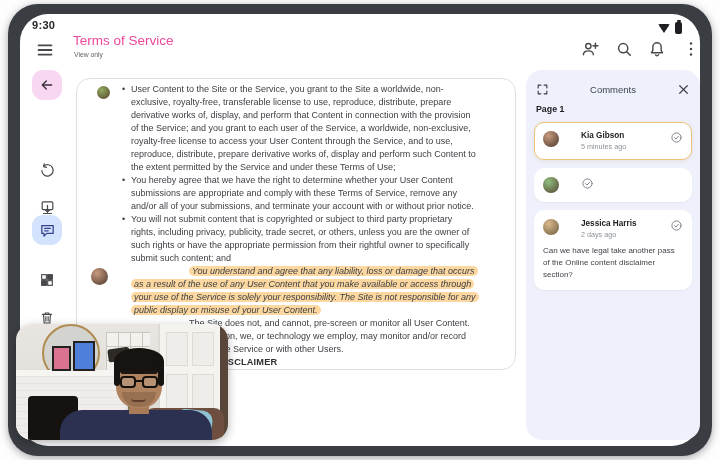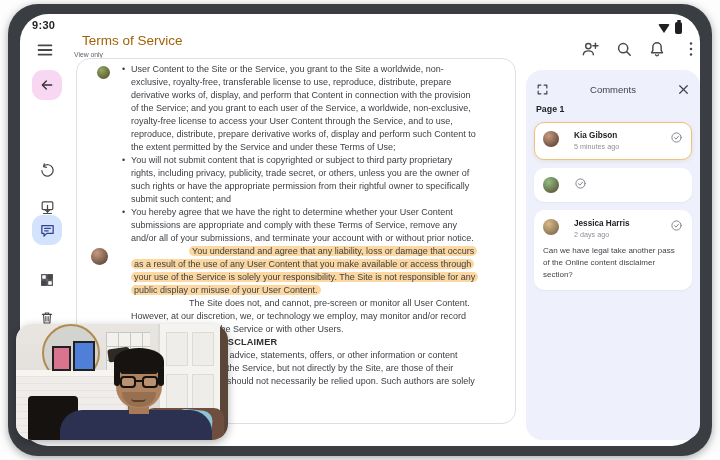--- a/index.html
+++ b/index.html
@@ -12,58 +12,58 @@
 
   
   .status-time { position:absolute; left:12px; top:5px; font-size:11px; font-weight:bold; color:#1e1f22; letter-spacing:.3px; }
   .status-icons { position:absolute; right:18px; top:8px; display:flex; align-items:center; gap:5px; }
   .wifi-tri { width:0; height:0; border-left:6px solid transparent; border-right:6px solid transparent; border-top:9px solid #1e1f22; border-radius:2px; }
   .battery { width:7px; height:12px; background:#1e1f22; border-radius:2px; position:relative; }
   .battery::before { content:""; position:absolute; left:1.5px; top:-2px; width:4px; height:2px; background:#1e1f22; border-radius:1px; }
 
   
   .hamburger { position:absolute; left:14px; top:25px; width:22px; height:22px; cursor:pointer; }
-  .page-title { position:absolute; left:62px; top:19px; font-size:13.5px; color:#a16207; }
+  .page-title { position:absolute; left:53px; top:19px; font-size:13.5px; color:#ec4899; }
   .page-subtitle { position:absolute; left:54px; top:37px; font-size:6.8px; color:#5f6368; }
   .hdr-icon { position:absolute; top:25px; width:20px; height:20px; cursor:pointer; }
   svg.ic { display:block; }
 
   
   .rail-btn { position:absolute; width:30px; height:30px; border-radius:11px; display:flex; align-items:center; justify-content:center; cursor:pointer; }
   .rail-back { left:12px; top:56px; background:#f8d7f2; }
   .rail-plain { left:12px; background:transparent; }
   .rail-comments { left:12px; top:201px; background:#d3e3fd; }
 
   
-  .doc-card { position:absolute; left:56px; top:44px; width:440px; height:366px; background:#fff;
+  .doc-card { position:absolute; left:56px; top:64px; width:440px; height:292px; background:#fff;
               border:1px solid #dcdfe3; border-radius:14px; overflow:hidden; }
   .doc-text { position:absolute; left:54px; top:4px; width:348px; font-size:9px; line-height:13px; color:#3b3e43; }
   .doc-text p { margin:0; }
   .doc-bullets { list-style:none; }
   .doc-bullets li { position:relative; padding-left:0; }
   .doc-bullets li::before { content:"•"; position:absolute; left:-9px; color:#3b3e43; }
   .para-indent { text-indent:58px; }
-  .hl-wrap { margin-top:12px; }
+  .hl-wrap { margin-top:12px;font-style:italic; }
   .hl { background:#fcd79f; border-radius:6px; padding:0 3px; box-decoration-break:clone; -webkit-box-decoration-break:clone; }
   .para-monitor { margin-top:12px; }
   .doc-heading { margin-top:15px; font-weight:bold; font-size:9.2px; letter-spacing:.2px; color:#2d2f33; }
   .para-disc { margin-top:9px; }
   .m-avatar { position:absolute; border-radius:50%; }
   .m-avatar.small { left:20px; top:7px; width:13px; height:13px; }
   .m-avatar.anchor { left:14px; top:189px; width:17px; height:17px; cursor:pointer; }
 
   
   .panel { position:absolute; left:506px; top:56px; width:174px; height:370px; background:#eef0fb;
            border-radius:16px; padding:8px; overflow:hidden; }
   .panel-hdr { display:flex; align-items:center; justify-content:space-between; height:22px; padding:0 2px; margin-bottom:4px; }
   .panel-title { font-size:9.5px; color:#3f4349; }
   .page-label { font-size:8.8px; font-weight:bold; color:#202124; margin:4px 2px 8px 2px; }
   .comment-card { background:#fff; border-radius:10px; border:1px solid #fff; padding:8px; margin-bottom:8px; cursor:pointer; box-shadow:0 1px 2px rgba(60,64,67,.06); }
   .comment-card.active { border:1.5px solid #efc27b; box-shadow:0 1px 4px rgba(190,130,30,.15); }
-  .c-head { display:flex; align-items:flex-start; gap:15px; }
+  .c-head { display:flex; align-items:flex-start; gap:22px; }
   .c-avatar { width:16px; height:16px; border-radius:50%; flex:none; }
   .c-meta { flex:1; }
   .c-name { font-size:8.2px; font-weight:bold; color:#202124; line-height:9px; }
   .c-time { font-size:7.2px; color:#8b9097; line-height:9px; margin-top:2px; }
   .c-resolve { flex:none; cursor:pointer; }
   .c-text { font-size:8px; line-height:12px; color:#3f4349; margin-top:6px; }
 
   
   .video { position:absolute; left:8px; top:320px; width:212px; height:116px; border-radius:16px; overflow:hidden;
            background:linear-gradient(#e9e6e1,#dcd8d2); box-shadow:0 3px 10px rgba(0,0,0,.3); cursor:grab; z-index:60; }
@@ -203,24 +203,24 @@
 
     <div class="doc-card">
       <div class="m-avatar small" style="background: radial-gradient(circle at 35% 30%, rgb(143, 170, 94), rgb(87, 67, 46));"></div>
       <div class="m-avatar anchor" style="background: radial-gradient(circle at 35% 30%, rgb(199, 154, 126), rgb(74, 54, 44));"></div>
       <div class="doc-text">
         <ul class="doc-bullets">
           <li style="list-style:none;">
               <p>User Content to the Site or the Service, you grant to the Site a worldwide, non-exclusive, royalty-free, transferable license to use, reproduce, distribute, prepare derivative works of, display, and perform that Content in connection with the provision of the Service; and you grant to each user of the Service, a worldwide, non-exclusive, royalty-free license to access your User Content through the Service, and to use, reproduce, distribute, prepare derivative works of, display and perform such Content to the extent permitted by the Service and under these Terms of Use;</p>
             </li>
           <li>
-              <p>You will not submit content that is copyrighted or subject to third party proprietary rights, including privacy, publicity, trade secret, or others, unless you are the owner of such rights or have the appropriate permission from their rightful owner to specifically submit such content; and</p>
+              <p>You hereby agree that we have the right to determine whether your User Content submissions are appropriate and comply with these Terms of Service, remove any and/or all of your submissions, and terminate your account with or without prior notice.</p>
             </li>
           <li>
-              <p>You hereby agree that we have the right to determine whether your User Content submissions are appropriate and comply with these Terms of Service, remove any and/or all of your submissions, and terminate your account with or without prior notice.</p>
+              <p>You will not submit content that is copyrighted or subject to third party proprietary rights, including privacy, publicity, trade secret, or others, unless you are the owner of such rights or have the appropriate permission from their rightful owner to specifically submit such content; and</p>
             </li>
         </ul>
         <p class="para-indent hl-wrap"><span class="hl">You understand and agree that any liability, loss or damage that occurs as a result of the use of any User Content that you make available or access through your use of the Service is solely your responsibility. The Site is not responsible for any public display or misuse of your User Content.</span></p>
         <p class="para-indent para-monitor">The Site does not, and cannot, pre-screen or monitor all User Content. However, at our discretion, we, or technology we employ, may monitor and/or record your interactions with the Service or with other Users.</p>
         <p class="doc-heading">ONLINE CONTENT DISCLAIMER</p>
         <p class="para-indent para-disc">Opinions, advice, statements, offers, or other information or content made available through the Service, but not directly by the Site, are those of their respective authors, and should not necessarily be relied upon. Such authors are solely responsible for</p>
       </div>
     </div>
 
     <div class="panel">

